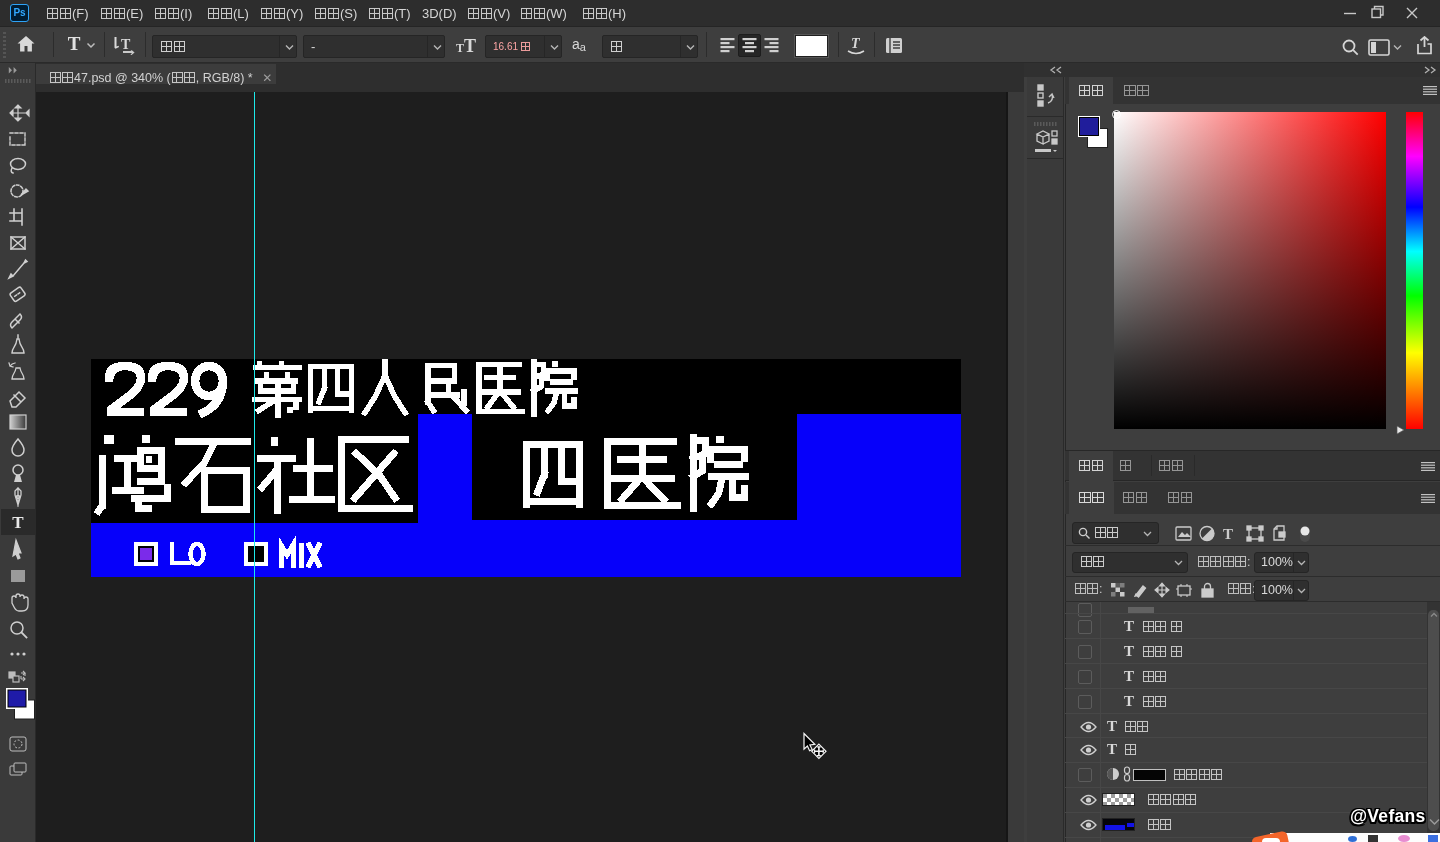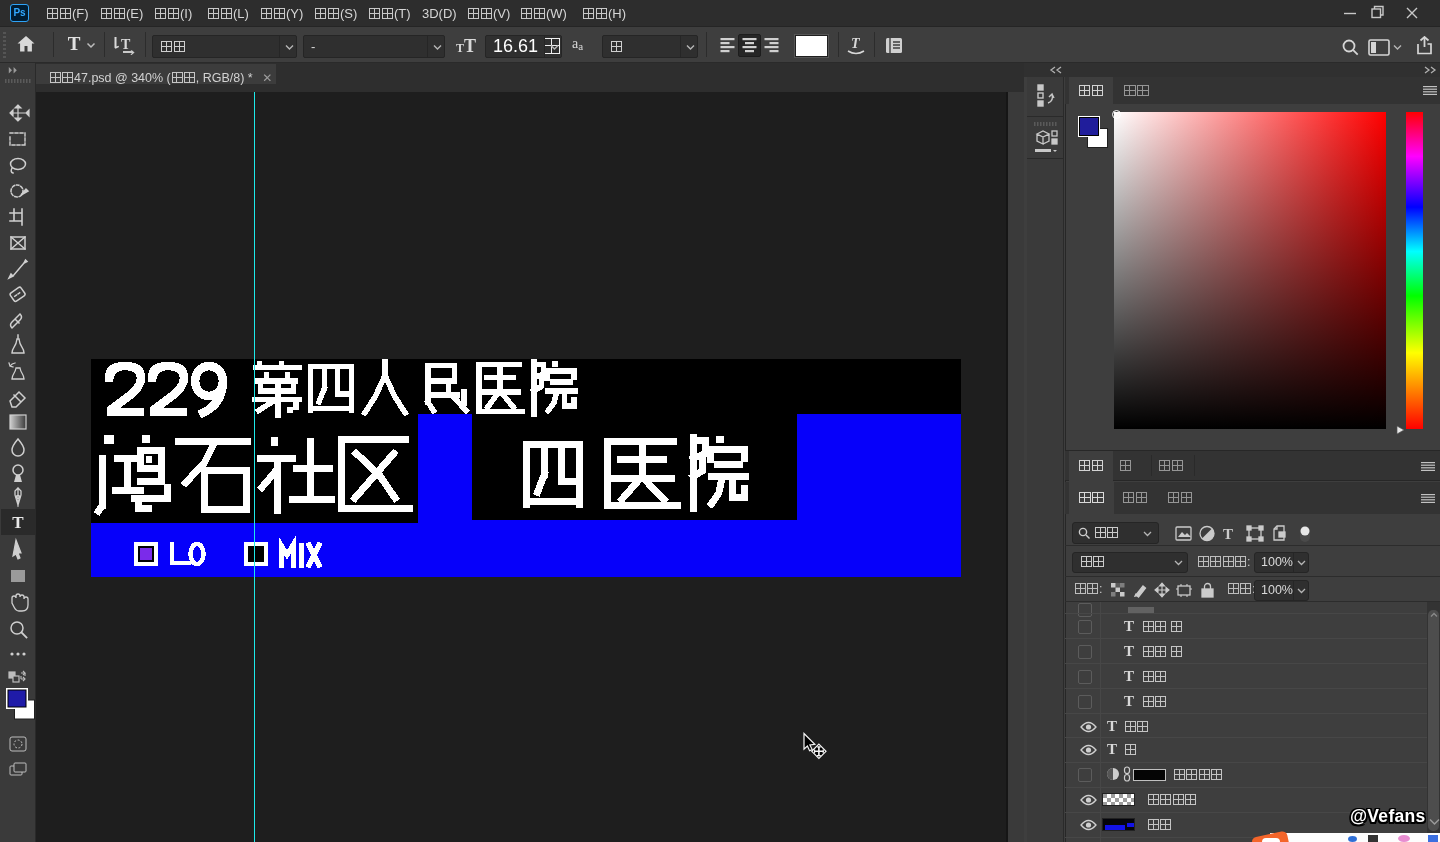--- a/index.html
+++ b/index.html
@@ -63,26 +63,26 @@
     <path d="M1 1.5L4.5 5L8 1.5" stroke="#b5b5b5" stroke-width="1.4" fill="none"></path>
   </svg>
 <div class="abs" style="left:303px;top:35px;width:142px;height:23px;background:#2f2f2f;border:1px solid #252525;border-radius:2px"></div>
 <div class="abs" style="left:311px;top:38px;height:17px;color:#dcdcdc;font-size:13px;line-height:17px">-</div>
 <div class="abs" style="left:427px;top:36px;width:1px;height:21px;background:#262626"></div>
 <svg class="abs" style="left:433px;top:43.5px" width="9" height="7" viewBox="0 0 9 7">
     <path d="M1 1.5L4.5 5L8 1.5" stroke="#b5b5b5" stroke-width="1.4" fill="none"></path>
   </svg>
 <div class="abs" style="left:456px;top:36px;color:#d9d9d9;font-family:'Liberation Serif',serif;font-weight:bold"><span style="font-size:12px">T</span><span style="font-size:18px">T</span></div>
 <div class="abs" style="left:485px;top:35px;width:77px;height:23px;background:#2f2f2f;border:1px solid #252525;border-radius:2px"></div>
-<div class="abs" style="left:493px;top:38px;height:17px;color:#ffffff;font-size:18px;line-height:17px">16.61 <i class="cj"></i></div>
+<div class="abs" style="left:493px;top:38px;height:17px;color:#fca5a5;font-size:10px;line-height:17px">16.61 <i class="cj"></i></div>
 <div class="abs" style="left:544px;top:36px;width:1px;height:21px;background:#262626"></div>
 <svg class="abs" style="left:550px;top:43.5px" width="9" height="7" viewBox="0 0 9 7">
     <path d="M1 1.5L4.5 5L8 1.5" stroke="#b5b5b5" stroke-width="1.4" fill="none"></path>
   </svg>
-<div class="abs" style="left:572px;top:36px;color:#d9d9d9;font-size:14px;font-family:Liberation Serif, serif">a<span style="font-size:11px;vertical-align:-2px">a</span></div>
+<div class="abs" style="left:572px;top:36px;color:#d9d9d9;font-size:14px;font-family:Liberation Sans, sans-serif">a<span style="font-size:11px;vertical-align:-2px">a</span></div>
 <div class="abs" style="left:602px;top:35px;width:96px;height:23px;background:#2f2f2f;border:1px solid #252525;border-radius:2px"></div>
 <div class="abs" style="left:610px;top:38px;height:17px;color:#dcdcdc;font-size:13px;line-height:17px"><i class="cj"></i></div>
 <div class="abs" style="left:680px;top:36px;width:1px;height:21px;background:#262626"></div>
 <svg class="abs" style="left:686px;top:43.5px" width="9" height="7" viewBox="0 0 9 7">
     <path d="M1 1.5L4.5 5L8 1.5" stroke="#b5b5b5" stroke-width="1.4" fill="none"></path>
   </svg>
 <div class="abs" style="left:706px;top:32px;width:1px;height:25px;background:#2c2c2c"></div>
 <svg class="abs" style="left:716px;top:34px" width="23" height="23" viewBox="0 0 23 23">
     <g fill="#d0d0d0">
       <rect x="4.5" y="4" width="14" height="2.2"></rect>

